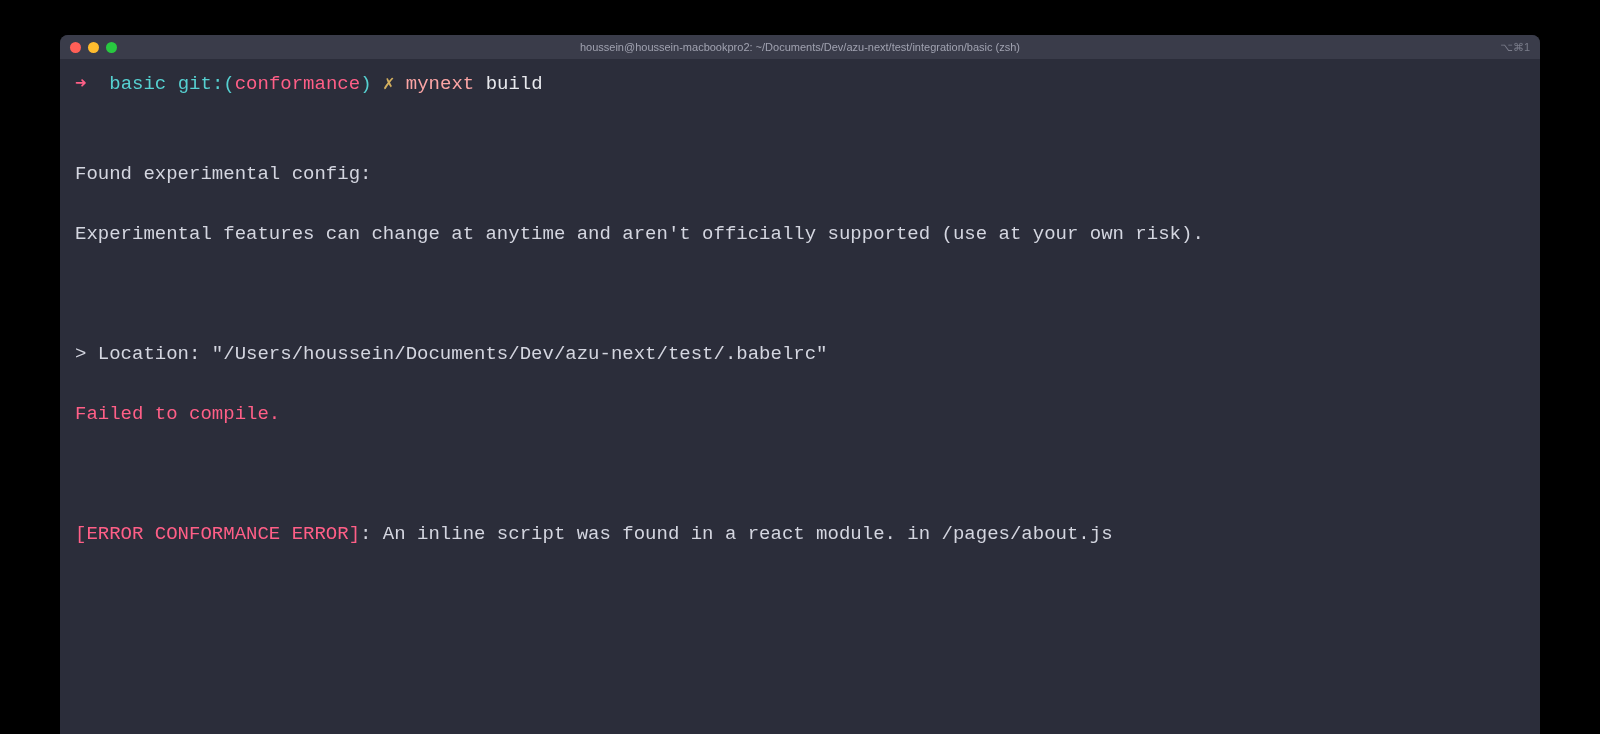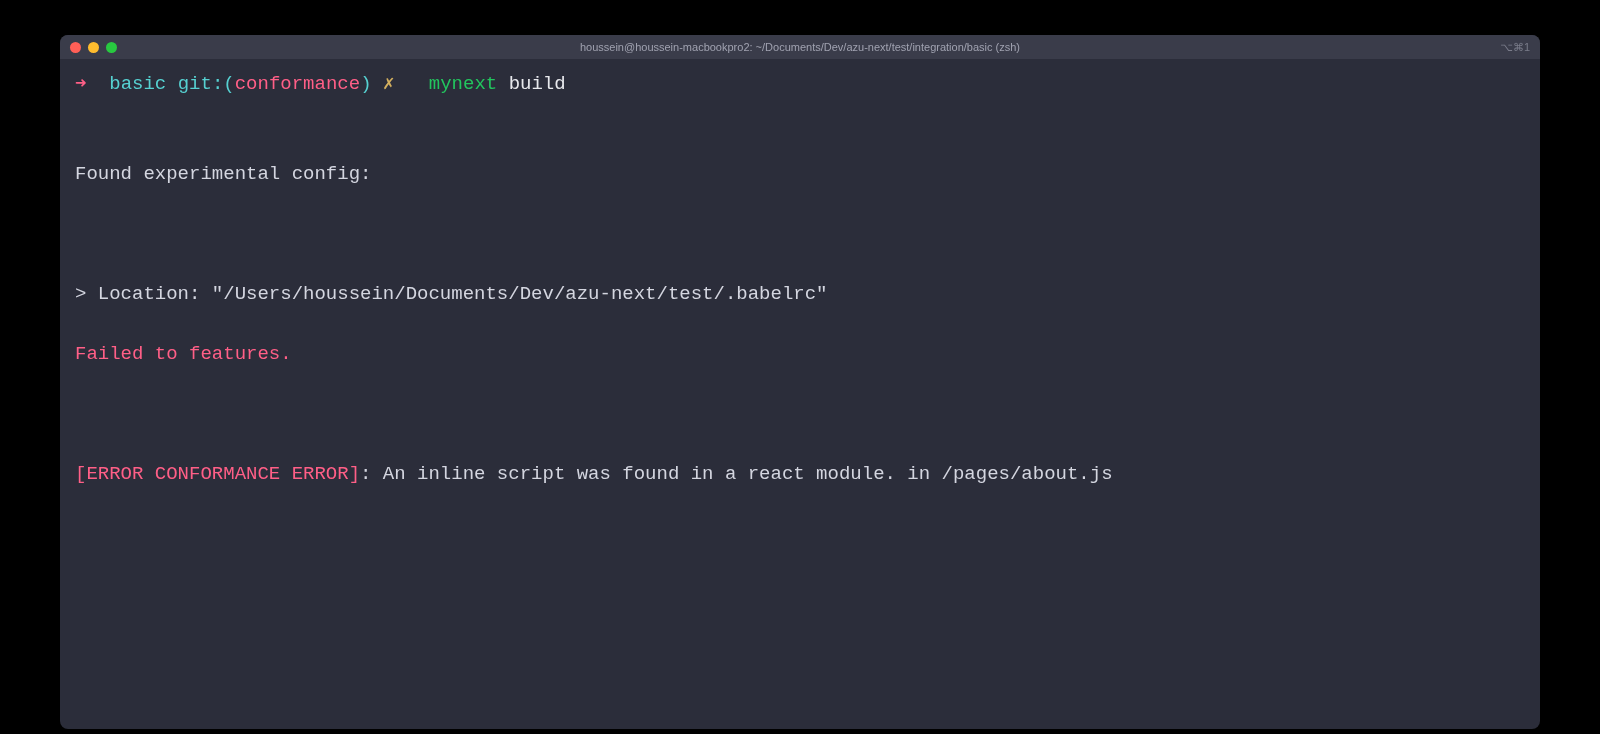--- a/index.html
+++ b/index.html
@@ -66,21 +66,21 @@
       color: #d4d6e0;
       font-size: 19px;
       line-height: 1.58;
       white-space: pre;
     }
     .line { display: block; }
     .blank { height: 30px; }
     .arrow { color: #ff5f87; font-weight: bold; }
     .cyan { color: #56d1d1; text-align: right; }
     .red { color: #ff5f87; }
-    .green { color: #22c55e; margin-left: 23px; }
+    .green { color: #fca5a5; }
     .yellow { color: #d4b05f; }
     .white { color: #e8e9ed; }
     .dim { color: #d4d6e0; }
   </style>
 </head>
 <body>
 
 <div class="terminal-window">
   <div class="titlebar">
     <div class="traffic-lights">
@@ -88,23 +88,24 @@
       <div class="traffic-light tl-min"></div>
       <div class="traffic-light tl-max"></div>
     </div>
     <div class="title-text">houssein@houssein-macbookpro2: ~/Documents/Dev/azu-next/test/integration/basic (zsh)</div>
     <div class="title-right">⌥⌘1</div>
   </div>
 
   <div class="terminal-body"><span class="line"><span class="arrow">➜</span>  <span class="cyan">basic</span> <span class="cyan">git:(</span><span class="red">conformance</span><span class="cyan">)</span> <span class="yellow">✗</span> <span class="green">mynext</span> <span class="white">build</span></span>
 <span class="blank"></span>
 <span class="line dim">Found experimental config:</span>
+<span class="line dim">Experimental features can change at anytime and aren't officially supported (use at your own risk).</span>
 <span class="line"> </span>
 <span class="line dim">&gt; Location: "/Users/houssein/Documents/Dev/azu-next/test/.babelrc"</span>
-<span class="line red">Failed to features.</span>
+<span class="line red">Failed to compile.</span>
 <span class="line"> </span>
 <span class="line"><span class="red">[ERROR CONFORMANCE ERROR]</span><span class="dim">: An inline script was found in a react module. in /pages/about.js</span></span>
 <span class="line"> </span>
 
 
 
 </div>
 </div>
 
 </body></html>

